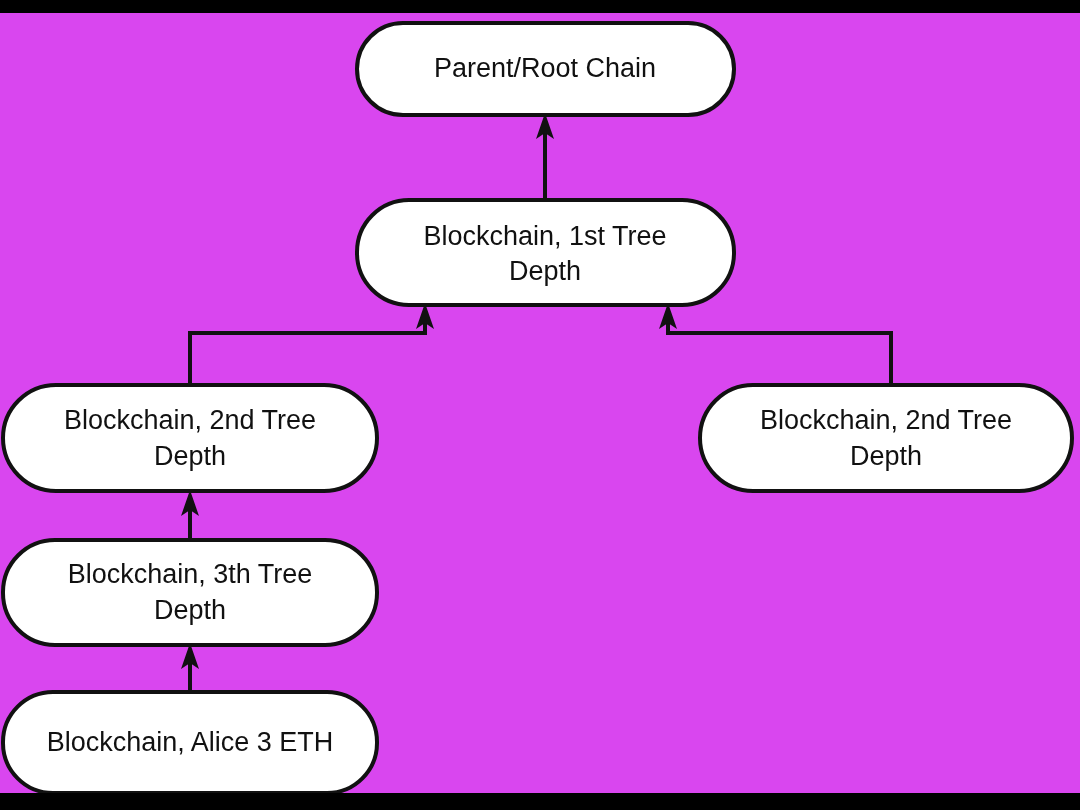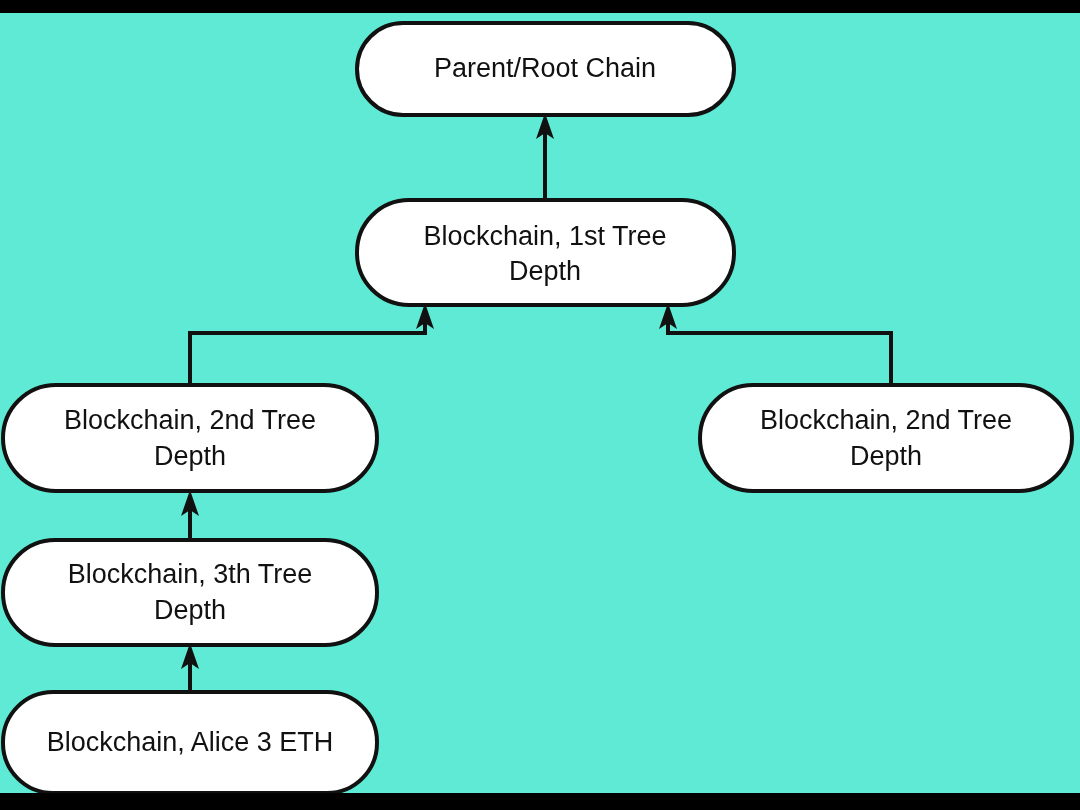--- a/index.html
+++ b/index.html
@@ -5,21 +5,21 @@
 <style>
   html, body {
     margin: 0;
     padding: 0;
     background: #000000;
   }
   #canvas {
     position: relative;
     width: 1080px;
     height: 810px;
-    background: #5eead4;
+    background: #d946ef;
     overflow: hidden;
     font-family: "Liberation Sans", sans-serif;
   }
   .letterbox {
     position: absolute;
     left: 0;
     width: 1080px;
     background: #000000;
   }
   #letterbox-top {

